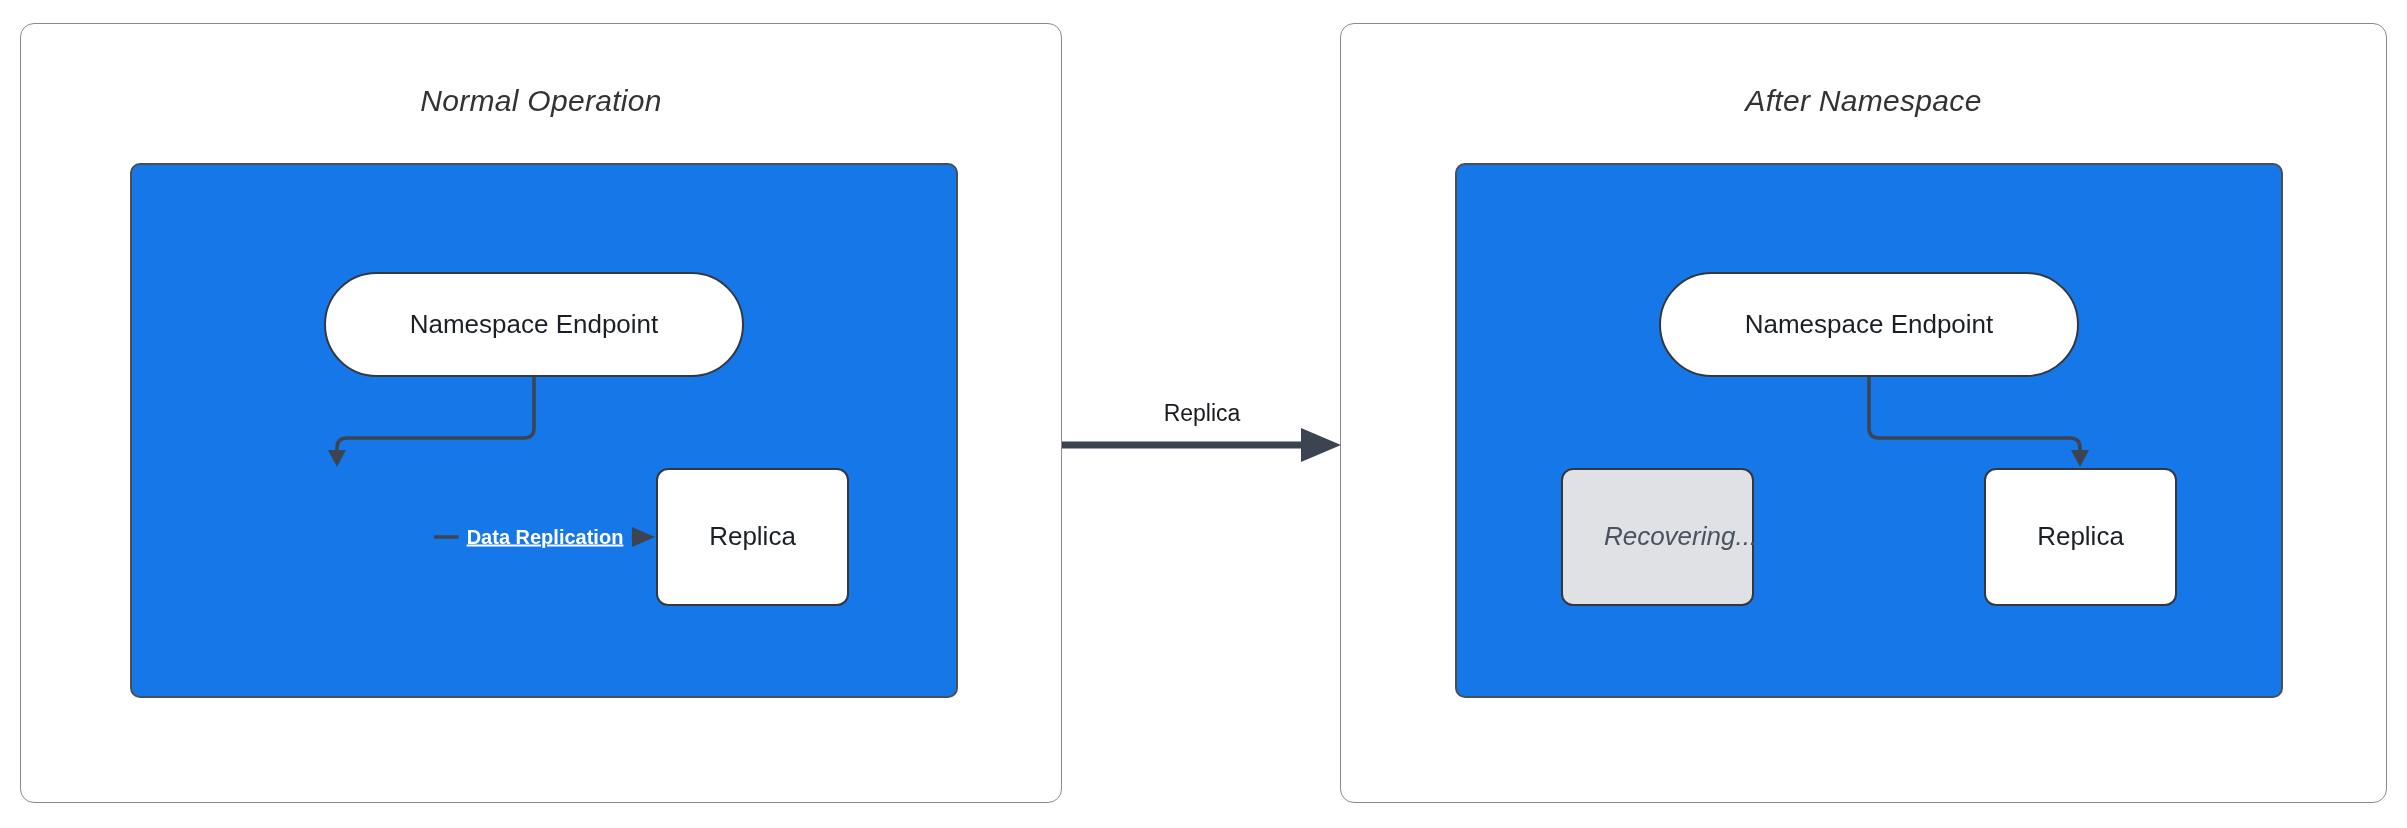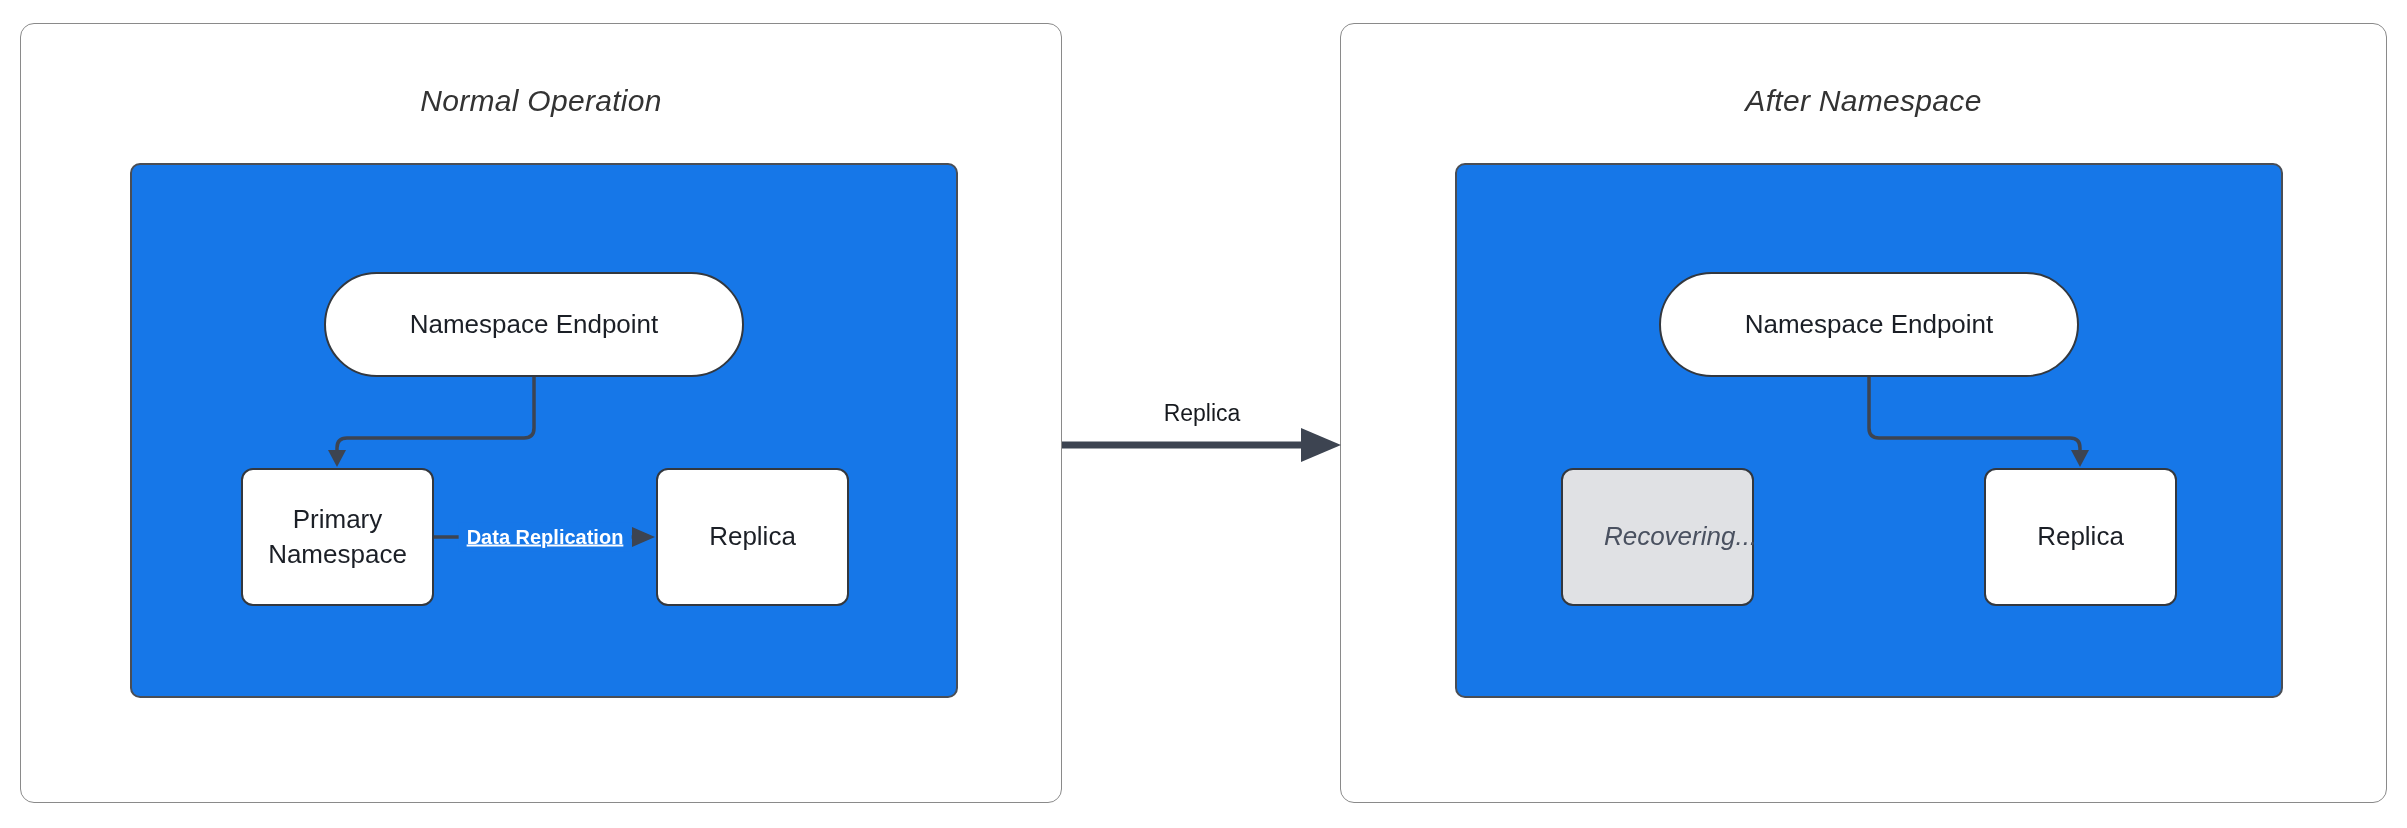--- a/index.html
+++ b/index.html
@@ -137,21 +137,20 @@
     <polygon class="arrowhead" points="655,537 632,527 632,547"></polygon>
 
     <path class="edge-path" d="M1869 360 L1869 428 Q1869 438 1879 438 L2070 438 Q2080 438 2080 448 L2080 452"></path>
     <polygon class="arrowhead" points="2080,467 2071,450 2089,450"></polygon>
 
     <line class="fat-arrow-shaft" x1="1062" y1="445" x2="1305" y2="445"></line>
     <polygon class="arrowhead" points="1341,445 1301,428 1301,462"></polygon>
   </svg>
 
   <div class="node pill pill-left">Namespace Endpoint</div>
-  <div class="node box box-primary">Primary Namespace</div>
   <div class="node box box-replica-left">Replica</div>
 
   <div class="node pill pill-right">Namespace Endpoint</div>
   <div class="node box box-recovering">Recovering...</div>
   <div class="node box box-replica-right">Replica</div>
 
   <div class="edge-label" style="left: 545px; top: 537px; text-decoration: underline;">Data Replication</div>
   <div class="transition-label" style="left: 1202px; top: 400px;">Replica</div>
 
 </div>

